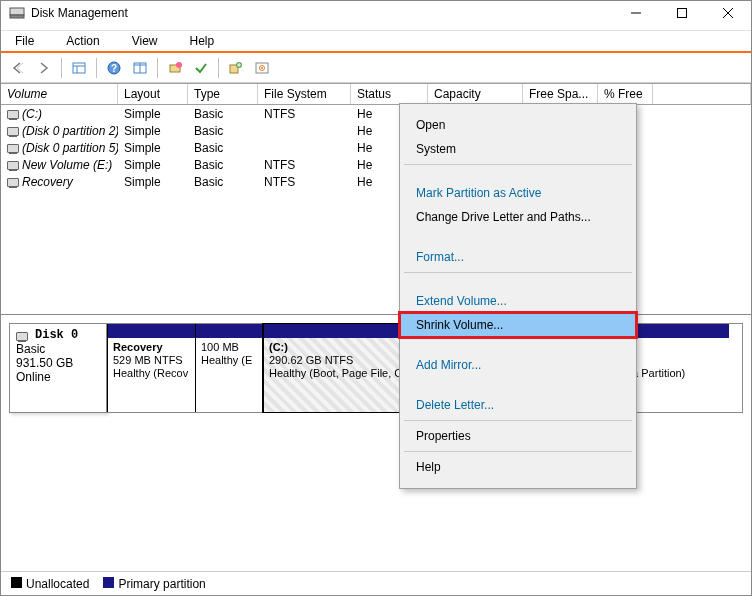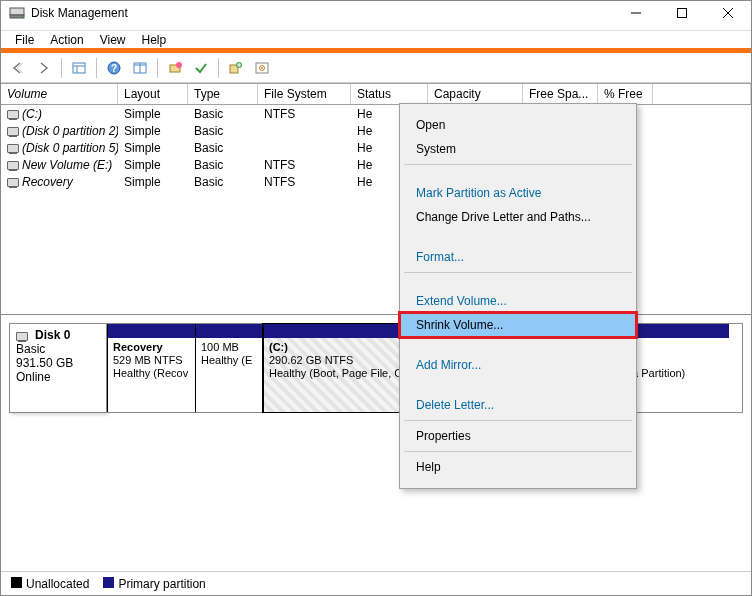--- a/index.html
+++ b/index.html
@@ -31,22 +31,22 @@
   }
   .titlebar .title { flex: 0 0 auto; }
   .titlebar .spacer { flex: 1; }
   .win-controls { display: flex; height: 100%; }
   .win-btn {
     width: 46px; display: flex; align-items: center; justify-content: center;
     font-size: 12px;
   }
   
   .menubar {
-    height: 22px; display: flex; align-items: center; gap: 0; padding: 0 6px;
-    border-bottom: 5px solid #f97316;
+    height: 22px; display: flex; align-items: center; gap: 16px; padding: 0 6px;
+    border-bottom: 2px solid #f97316;
   }
   .menubar span { padding: 2px 8px; }
   
   .toolbar {
     height: 30px; display: flex; align-items: center; gap: 4px; padding: 0 6px;
     border-bottom: 1px solid #d0d0d0;
   }
   .tool-btn {
     width: 22px; height: 22px; border: 1px solid transparent; display:flex;align-items:center;justify-content:center;
     background:#fff;
@@ -76,21 +76,21 @@
   
   .disk-panel-wrap { padding: 8px 0; }
   .disk-panel {
     display:flex; height:90px; margin: 0 8px; 
   }
   .disk-info {
     width:98px; border:1px solid #888; background:#fff;
     padding:4px 6px; display:flex; flex-direction:column;
     box-shadow: 2px 2px 3px rgba(0,0,0,.15);
   }
-  .disk-info .dname{font-weight:bold;}
+  .disk-info .dname{font-weight:bold;font-family:Liberation Mono, monospace;}
   .disk-parts {
     flex:1; display:flex; border-top:1px solid #888; border-bottom:1px solid #888; border-right:1px solid #888;
   }
   .part {
     border-left:1px solid #000; display:flex; flex-direction:column;
     position:relative; overflow:hidden;
   }
   .part .color-bar{height:14px; background:#1a1783;}
   .part .pbody{flex:1; padding:3px 5px; font-size:11px; line-height:13px; overflow:hidden; white-space:nowrap; background:#fff;}
   .part.selected .pbody{

